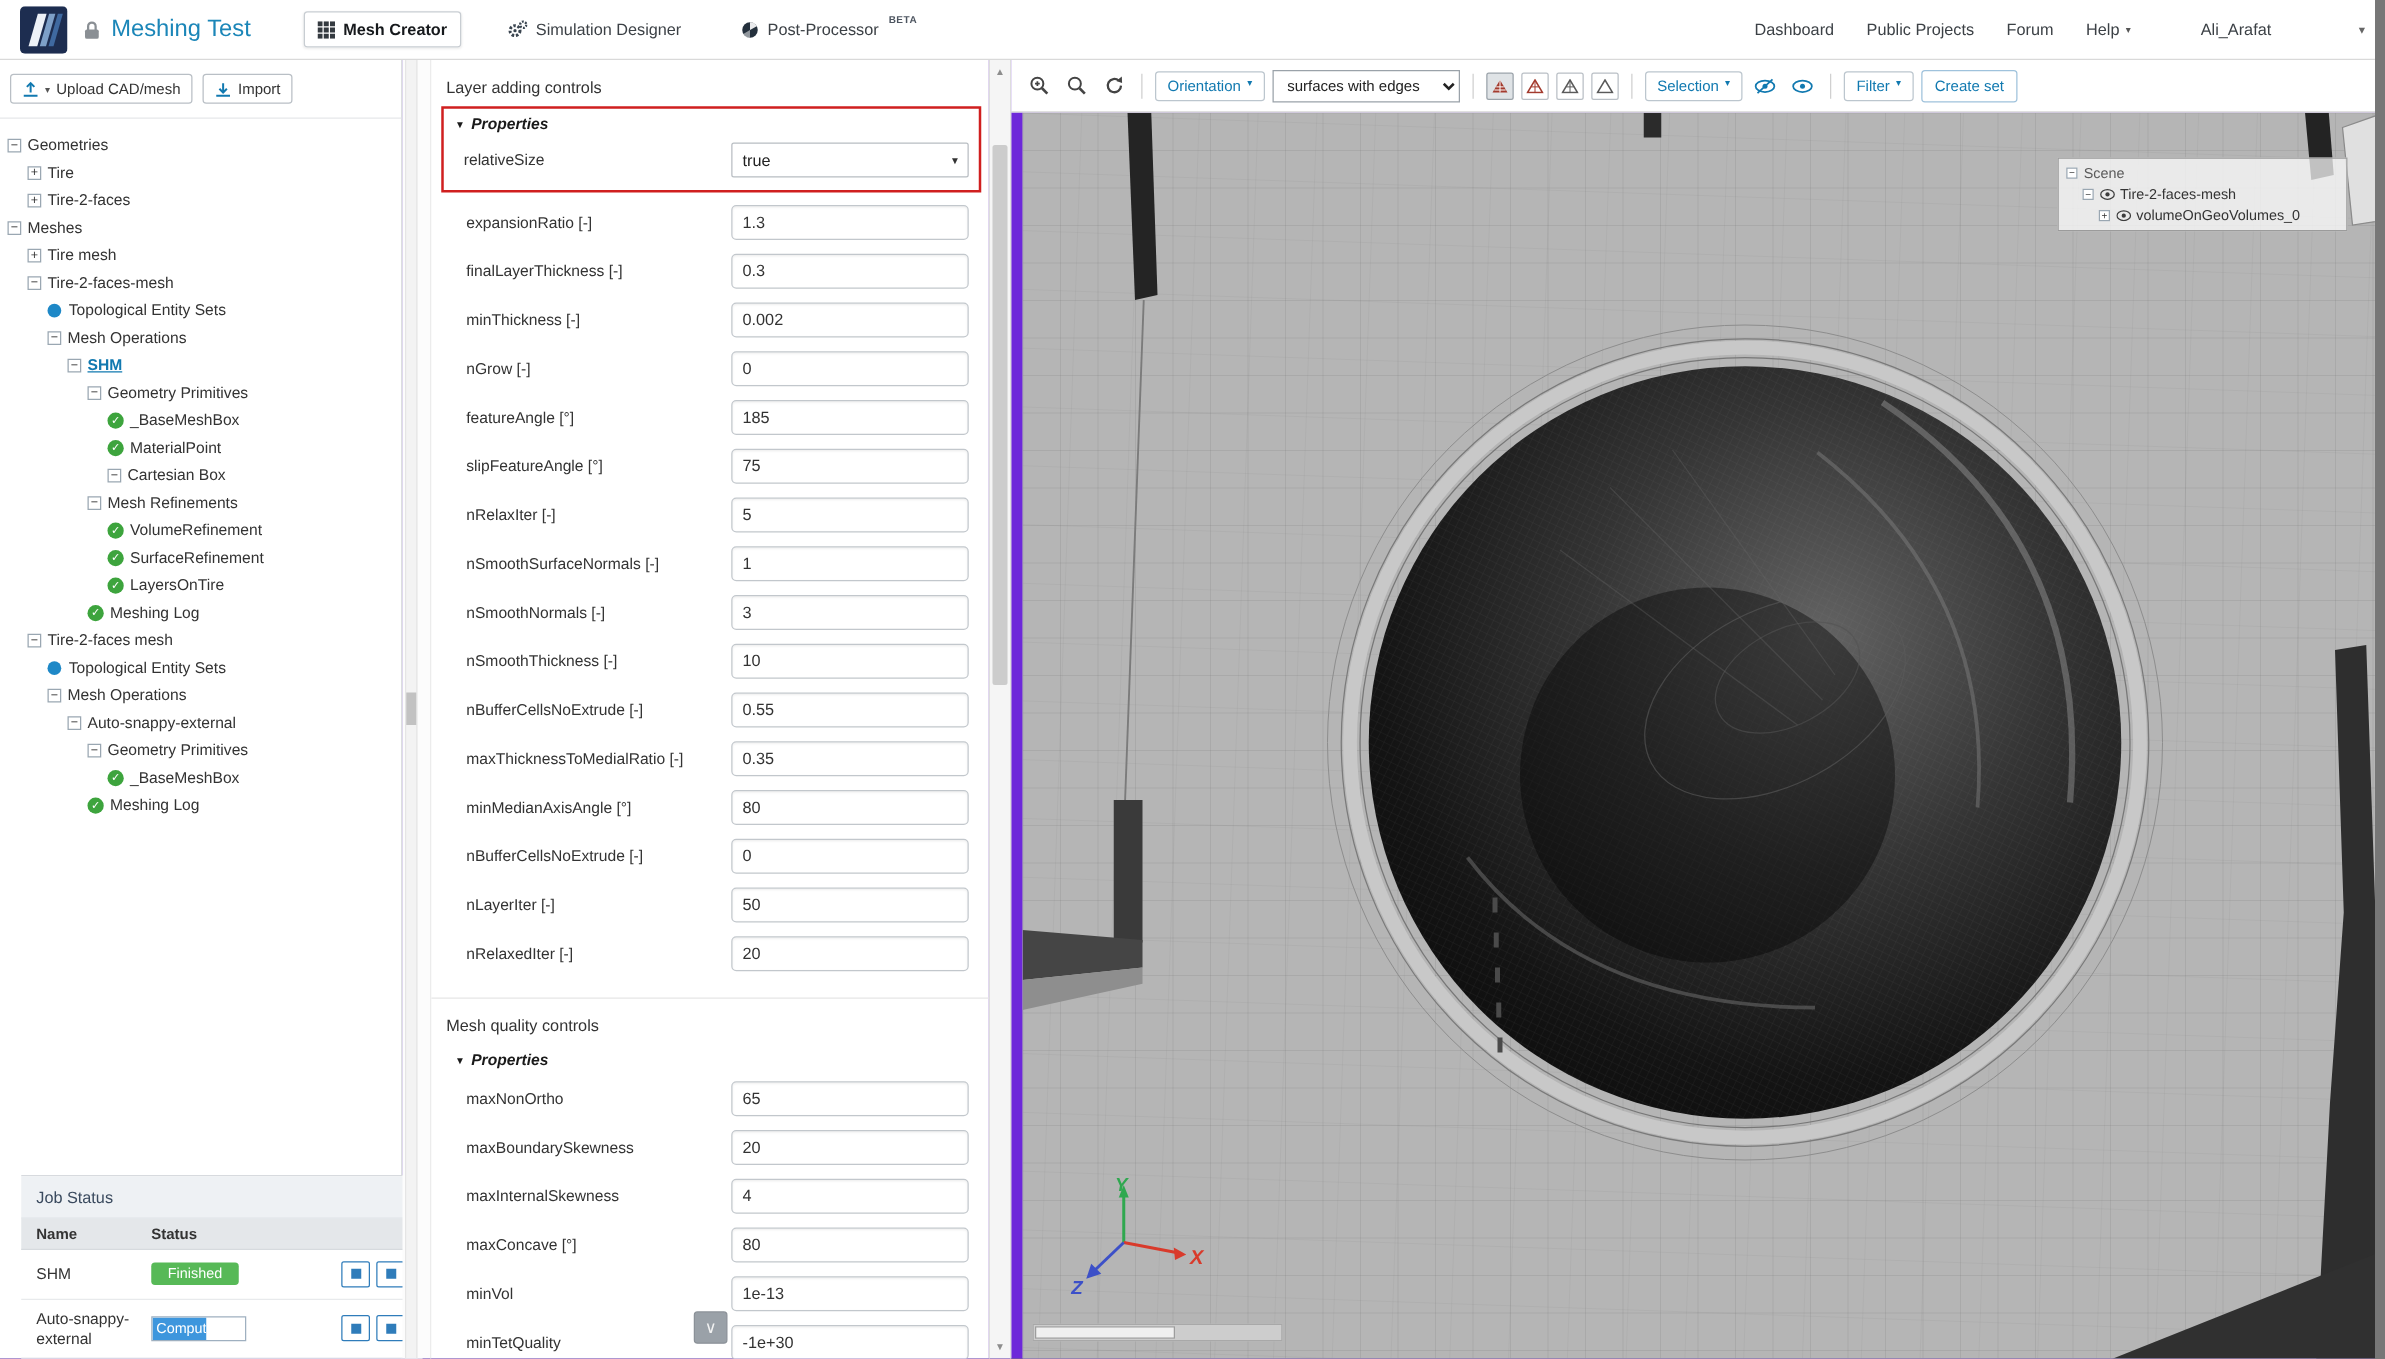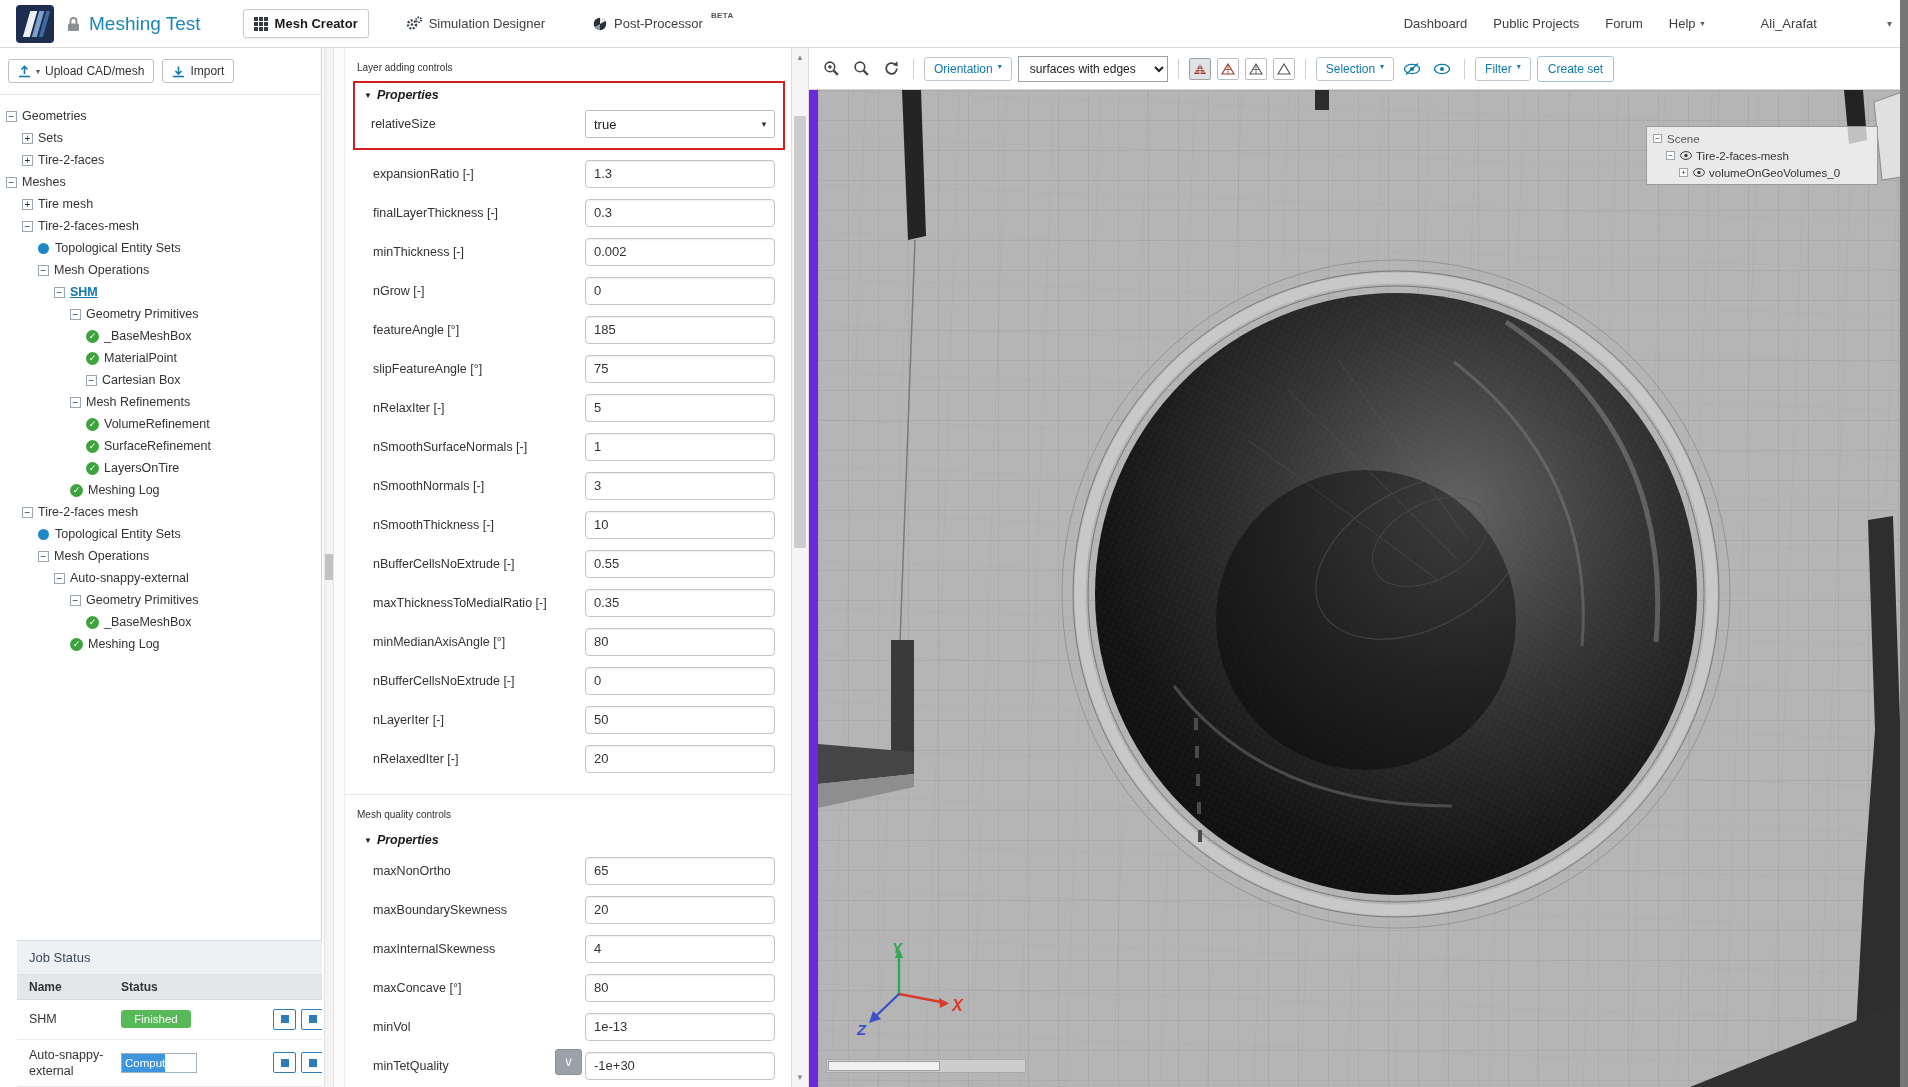--- a/index.html
+++ b/index.html
@@ -51,21 +51,21 @@
 .job-btn{width:23px;height:21px;border:1px solid #2f7cba;border-radius:2px;background:#fff;display:flex;align-items:center;justify-content:center;cursor:pointer}
 .sq{width:8px;height:8px;background:#2f7cba}
 
 
 #side-strip{position:absolute;top:48px;left:322px;width:22px;height:1039px;background:#fcfcfc}
 #side-strip .track{position:absolute;left:2px;top:0;width:10px;height:100%;background:#f3f3f3;border-left:1px solid #e5e5e5;border-right:1px solid #e5e5e5}
 #side-strip .thumb{position:absolute;left:3px;top:506px;width:8px;height:26px;background:#c2c2c2;cursor:pointer}
 
 
 #props-panel{position:absolute;top:48px;left:344px;width:447px;height:1039px;background:#fff;border-left:1px solid #ececec;overflow:hidden}
-.sec-title{font-size:10px;color:#333;padding:14px 12px 8px 12px}
+.sec-title{font-size:13px;color:#333;padding:14px 12px 8px 12px}
 .group-label{display:flex;align-items:center;gap:5px;font-size:12.5px;font-style:italic;font-weight:bold;color:#1a1a1a;padding:5px 12px 4px 19px}
 .group-label .tri{font-size:8px;font-style:normal}
 .hl-wrap{border:2px solid #d01f1f;margin:0 6px 4px 8px}
 .hl-wrap .group-label{padding-left:9px}
 .hl-wrap .prop-row{height:42px;padding:0 8px 6px 16px}
 .prop-row{height:39px;display:flex;align-items:center;justify-content:space-between;padding:0 16px 0 28px}
 .prop-label{font-size:12.5px;color:#333}
 .prop-input{width:190px;height:28px;border:1px solid #c2c7cc;border-radius:4px;box-shadow:inset 0 1px 2px rgba(0,0,0,.07);padding:0 8px;font-size:13px;color:#333;font-family:inherit;background:#fff}
 .sel-wrap{position:relative;width:190px;height:28px}
 .sel-wrap select{width:100%;height:100%;border:1px solid #b8bdc2;border-radius:2px;background:#fff;font-size:13px;color:#222;padding:0 8px;appearance:none;-webkit-appearance:none;font-family:inherit;cursor:pointer}
@@ -206,21 +206,21 @@
         <span>Import</span>
       </button>
     </div>
     <div id="sidebar-tree">
         <div class="tree-row" style="padding-left: 6px;">
           <span class="exp">−</span>
           <span class="tree-label">Geometries</span>
         </div>
         <div class="tree-row" style="padding-left: 22px;">
           <span class="exp">+</span>
-          <span class="tree-label">Sets</span>
+          <span class="tree-label">Tire</span>
         </div>
         <div class="tree-row" style="padding-left: 22px;">
           <span class="exp">+</span>
           <span class="tree-label">Tire-2-faces</span>
         </div>
         <div class="tree-row" style="padding-left: 6px;">
           <span class="exp">−</span>
           <span class="tree-label">Meshes</span>
         </div>
         <div class="tree-row" style="padding-left: 22px;">

